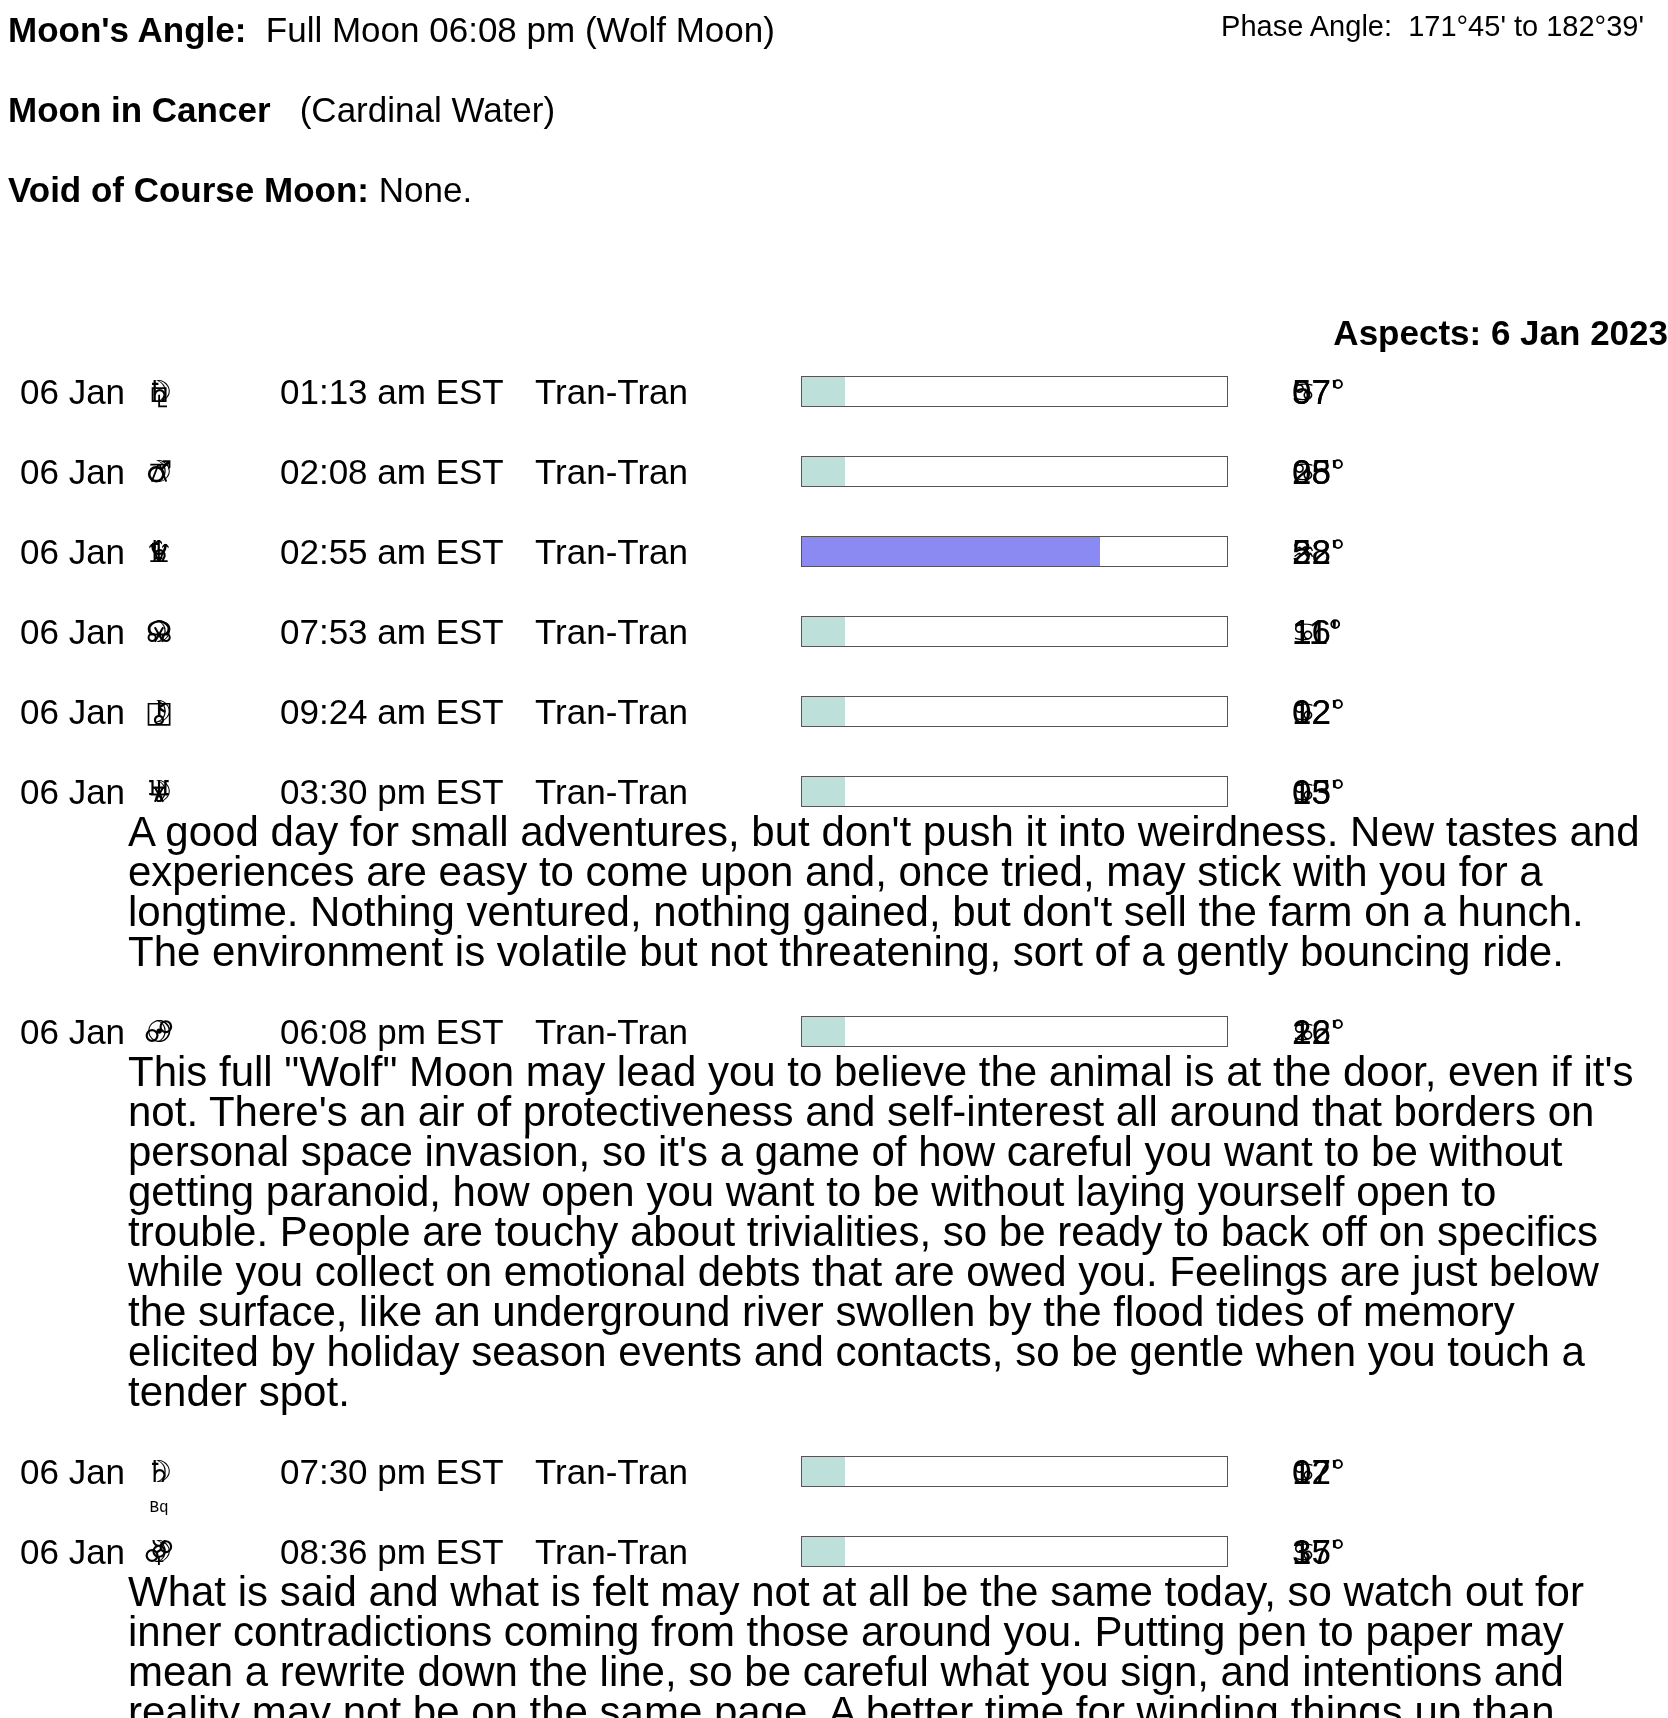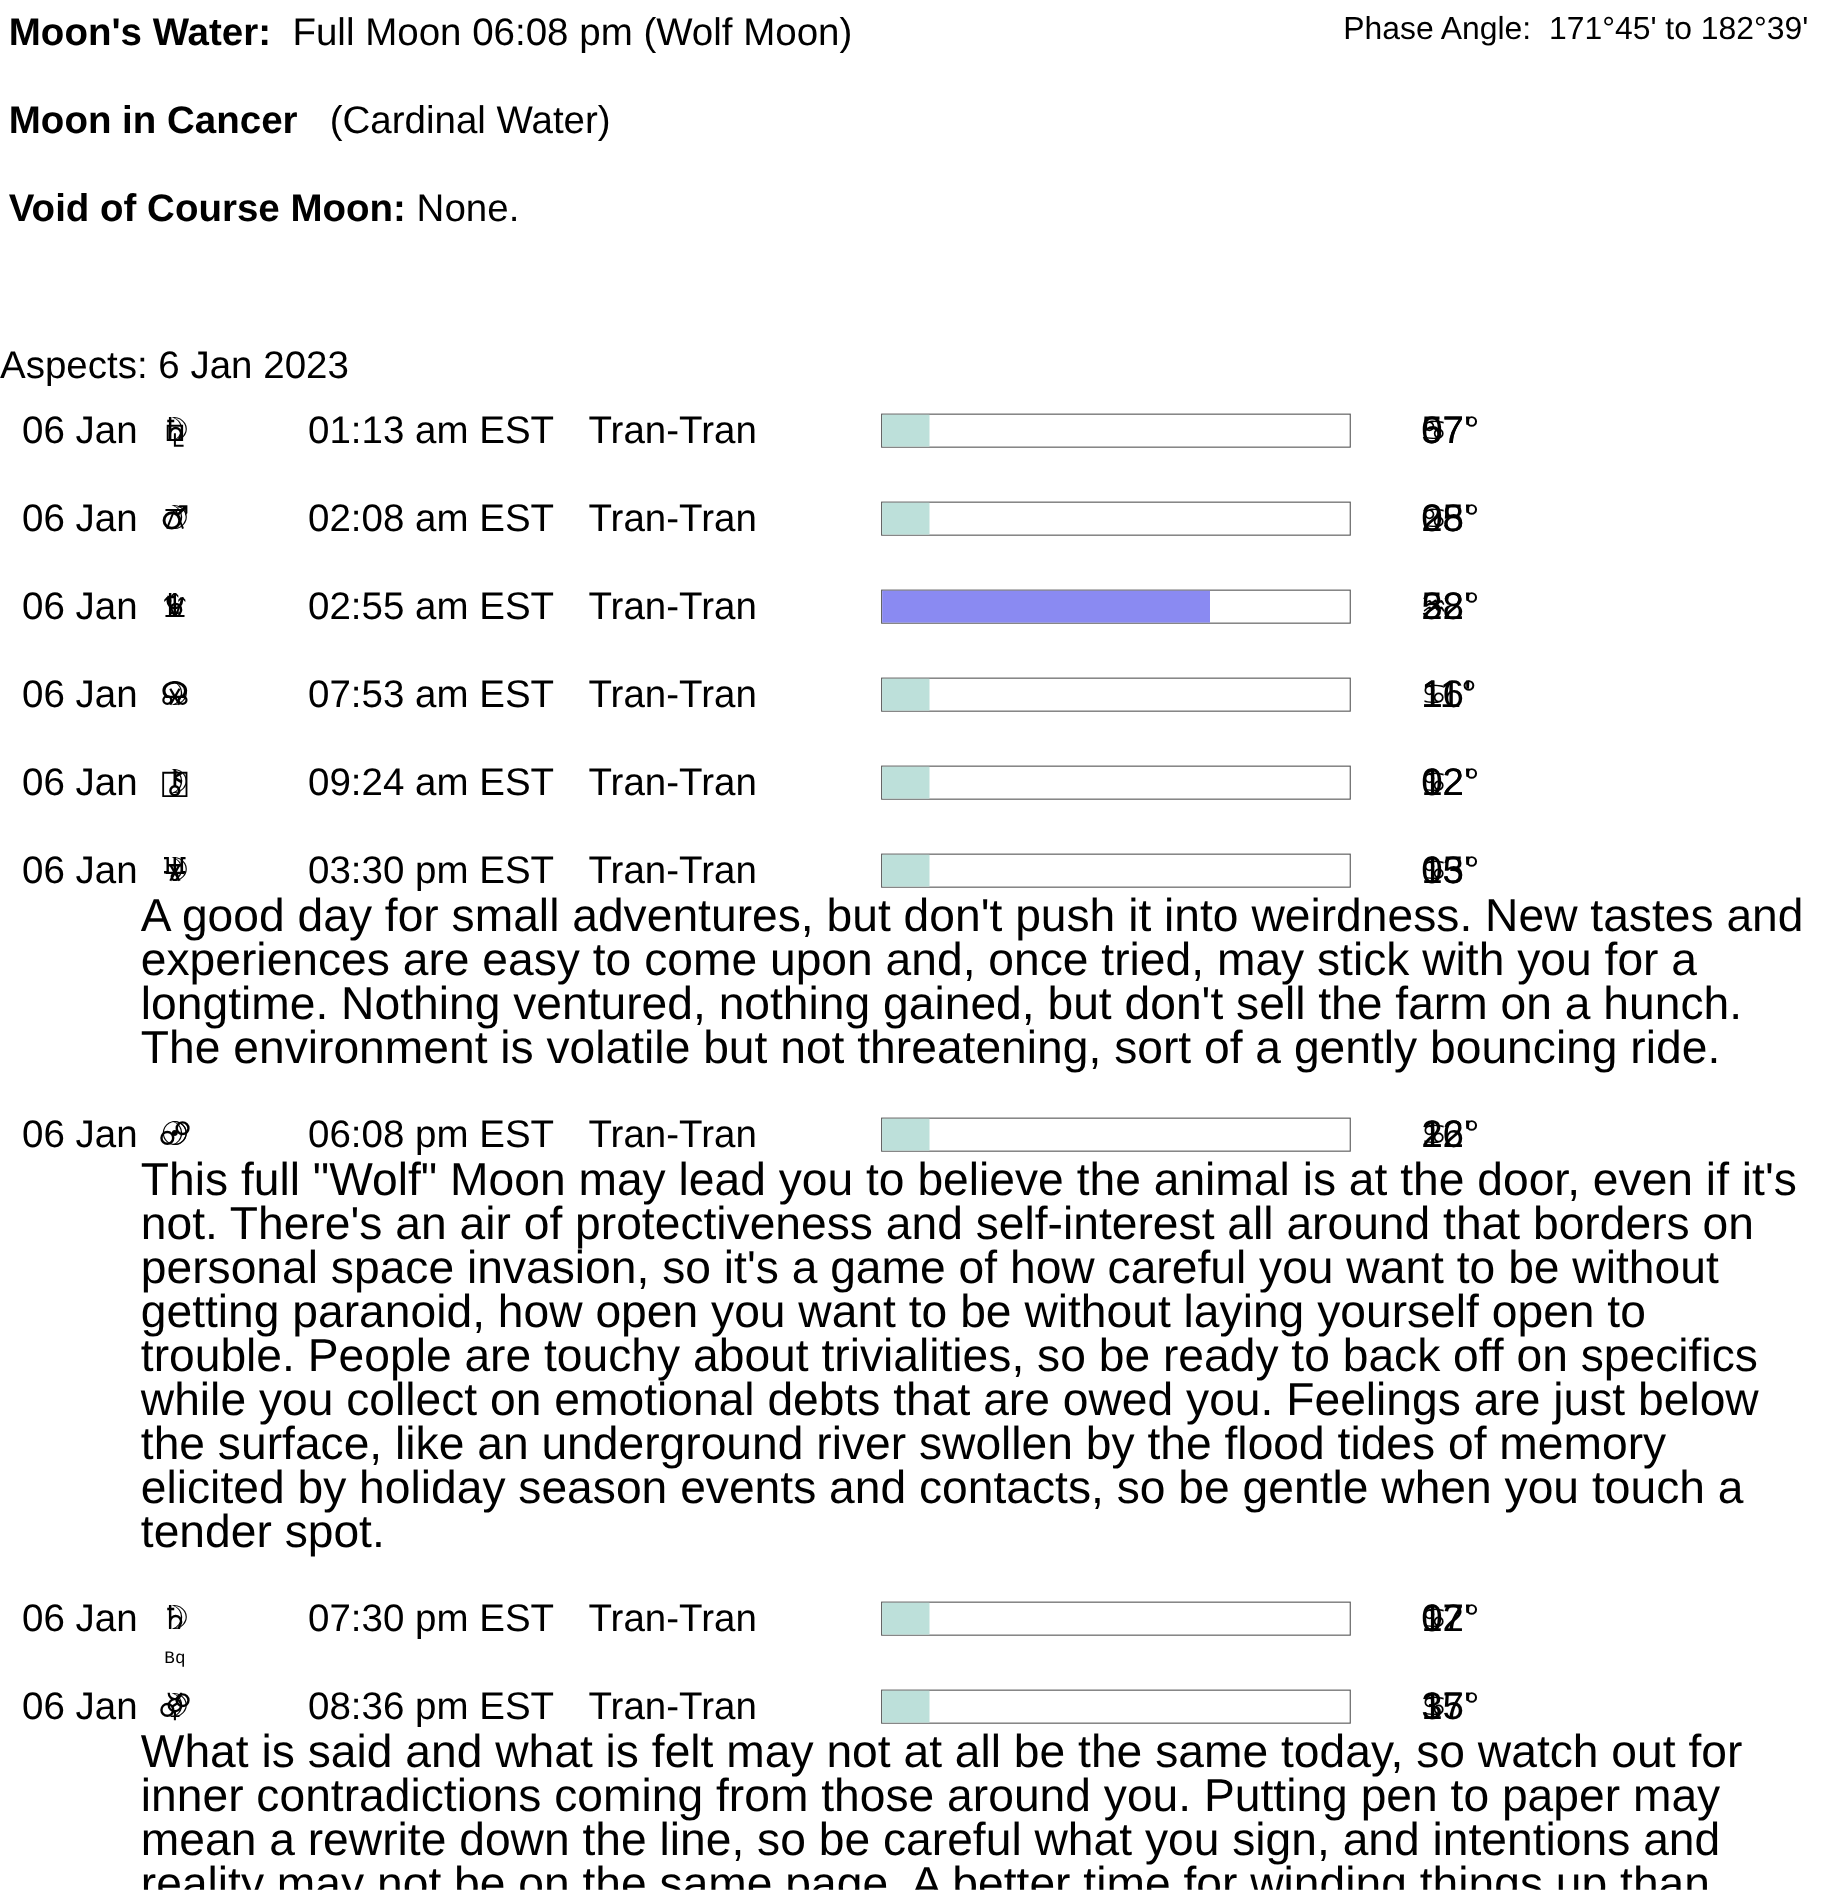--- a/index.html
+++ b/index.html
@@ -6,42 +6,42 @@
   body {
     width: 1668px; height: 1718px; position: relative; overflow: hidden;
     font-family: "Liberation Sans", sans-serif; color: #000; font-size: 35px;
   }
   .hdr-line { position: absolute; left: 8px; white-space: pre; }
   .hdr-line b { font-weight: bold; }
   #phase-line { top: 10px; }
   #sign-line { top: 90px; }
   #voc-line { top: 170px; }
   #phase-angle { position: absolute; top: 10px; right: 24px; font-size: 29px; white-space: pre; }
-  #aspects-title { position: absolute; top: 313px; left: 0; width: 1668px; text-align: left; font-weight: normal; font-size: 35px; }
+  #aspects-title { position: absolute; top: 313px; left: 0; width: 1668px; text-align: right; font-weight: bold; font-size: 35px; }
   #rows { position: absolute; top: 372px; left: 0; width: 1668px; }
   .entry { position: relative; }
   .row { position: relative; height: 40px; white-space: nowrap; }
   .row span { position: absolute; top: 0; line-height: 40px; }
   .c-date { left: 8px; margin-left: 12px; }
   .c-glyphs { left: 138px; font-family: "DejaVu Sans", sans-serif; font-size: 30px; letter-spacing: 0; }
   .c-glyphs .g { display: inline-block; width: 42px; text-align: center; }
   .c-glyphs .g.txt { font-family: Liberation Mono, monospace; font-size: 16px; margin-top: 36px; }
   .c-time { left: 280px; }
   .c-type { left: 535px; }
   .bar { position: absolute; left: 801px; top: 4px; width: 427px; height: 31px; border: 1px solid #555; background: #fff; box-sizing: border-box; }
   .bar .fill { position: absolute; left: 0; top: 0; bottom: 0; }
   .c-pos { left: 1292px; }
   .c-pos .zs { font-family: "DejaVu Sans", sans-serif; font-size: 26px; }
   .desc { margin-left: 128px; width: 1520px; line-height: 40px; font-size: 42px; }
   .gap { height: 40px; }
 </style>
 </head>
 <body>
 
-<div class="hdr-line" id="phase-line"><b>Moon's Water:</b>  <span>Full Moon 06:08 pm (Wolf Moon)</span></div>
+<div class="hdr-line" id="phase-line"><b>Moon's Angle:</b>  <span>Full Moon 06:08 pm (Wolf Moon)</span></div>
 <div id="phase-angle"><span>Phase Angle:</span>  <span>171°45' to 182°39'</span></div>
 <div class="hdr-line" id="sign-line"><b>Moon in Cancer</b>   <span>(Cardinal Water)</span></div>
 <div class="hdr-line" id="voc-line"><b>Void of Course Moon:</b> <span>None.</span></div>
 
 <div id="aspects-title">Aspects: 6 Jan 2023</div>
 
 <div id="rows">
   <div class="entry">
     <div class="row">
       <span class="c-date">06 Jan</span>

